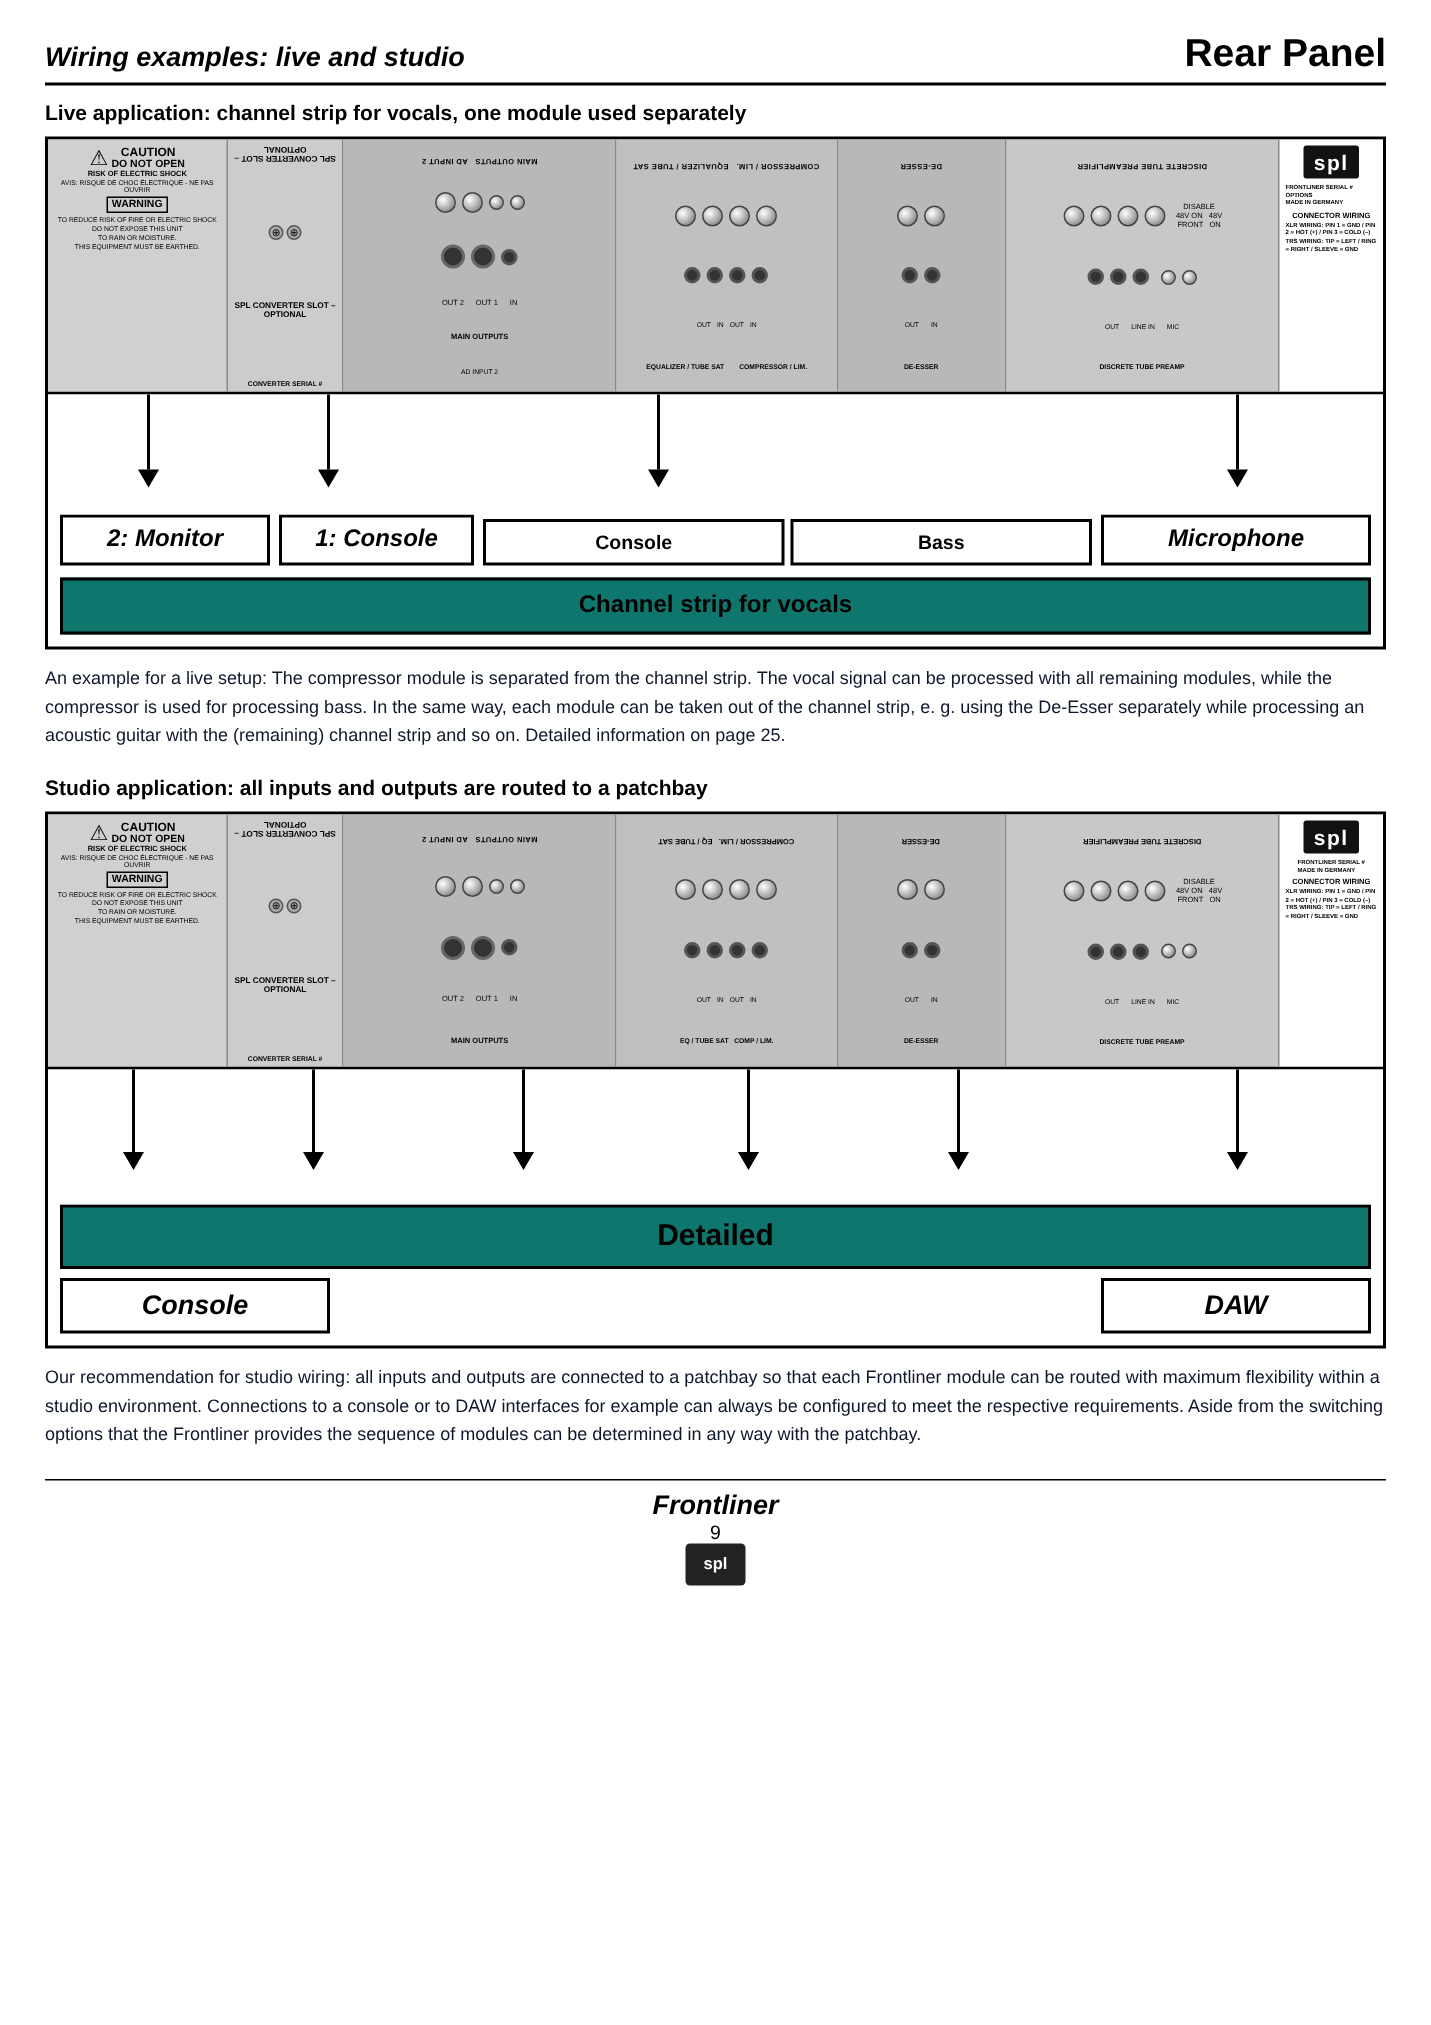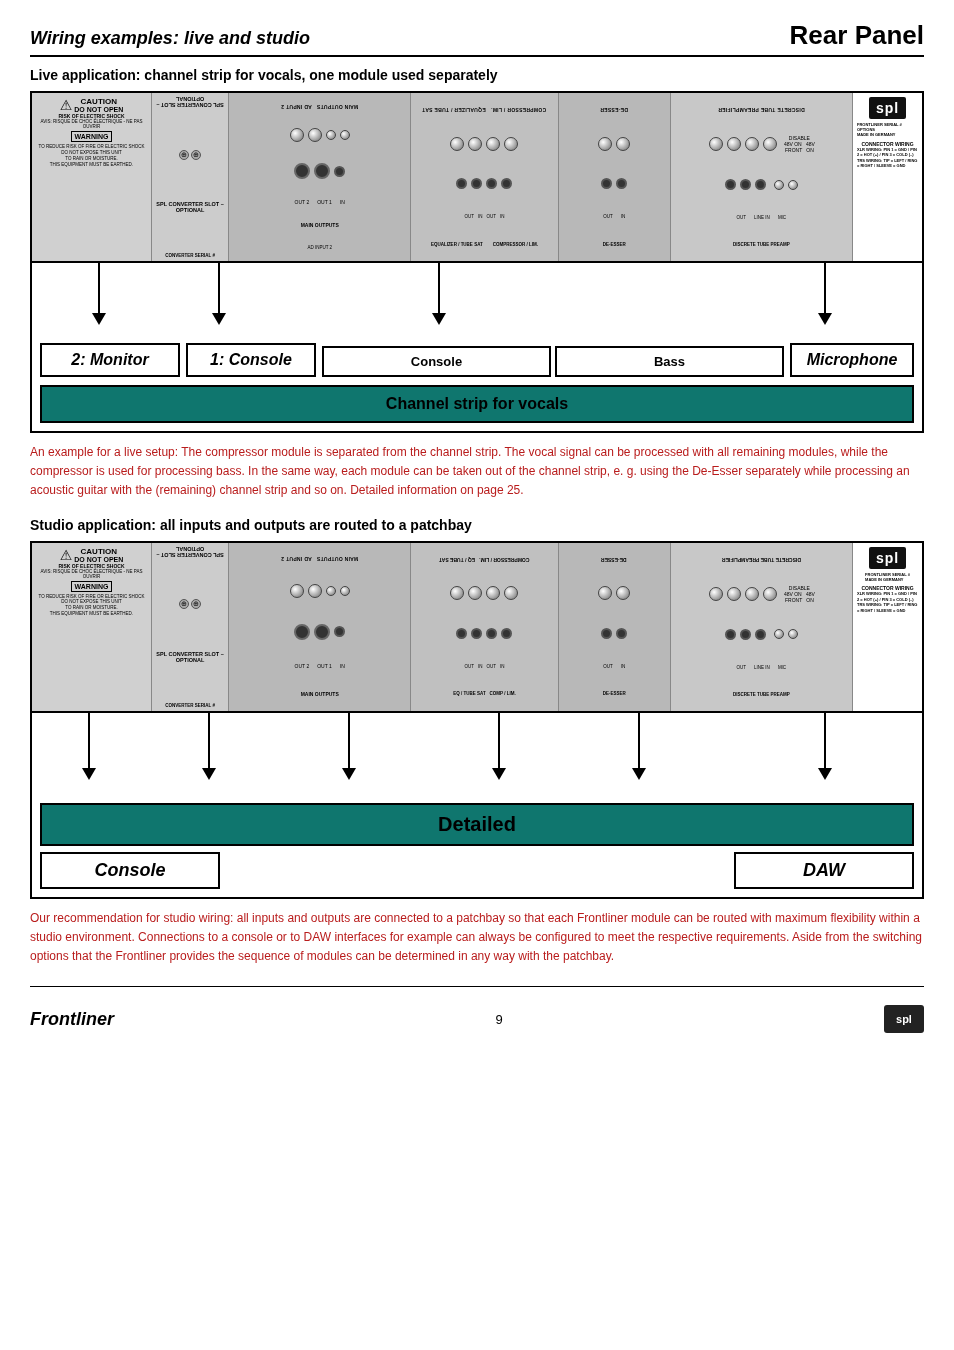--- a/index.html
+++ b/index.html
@@ -182,31 +182,32 @@
       padding: 8px;
       background: #0f766e;
       width: 100%;
     }
 
     
     .description-text {
       font-size: 12px;
       line-height: 1.6;
       margin: 8px 0 16px 0;
-      color: #b91c1c;
+      color: #0f172a;
     }
 
     
     .page-footer {
       display: flex;
       justify-content: space-between;
       align-items: center;
       margin-top: 20px;
       border-top: 1px solid #000;
-      padding-top: 18px;
+      padding-top: 6px;
+      flex-direction: column;
     }
     .footer-brand {
       font-style: italic;
       font-weight: bold;
       font-size: 18px;
     }
     .footer-page {
       font-size: 13px;
     }
     .footer-logo {
@@ -433,21 +434,21 @@
 
     <div class="box-label-italic" style="width:130px;font-size:16px;">1: Console</div>
 
     <div style="display:flex;flex-direction:column;gap:4px;flex:1;">
       <div style="display:flex;flex-direction:row;gap:4px;">
         <div class="box-label" style="flex:1;font-size:13px;">Console</div>
         <div class="box-label" style="flex:1;font-size:13px;">Bass</div>
       </div>
     </div>
 
-    <div class="box-label-italic" style="width:124px;font-size:16px;">Microphone</div>
+    <div class="box-label-italic" style="width:180px;font-size:16px;">Microphone</div>
   </div>
 
   <div style="margin:0 8px 8px 8px;">
     <div class="box-label-full" style="font-size:16px;">Channel strip for vocals</div>
   </div>
 </div>
 
 <div class="description-text">An example for a live setup: The compressor module is separated from the channel strip. The vocal signal can be processed with all remaining modules, while the compressor is used for processing bass. In the same way, each module can be taken out of the channel strip, e. g. using the De-Esser separately while processing an acoustic guitar with the (remaining) channel strip and so on. Detailed information on page 25.</div>
 
 <div class="section-heading">Studio application: all inputs and outputs are routed to a patchbay</div>

